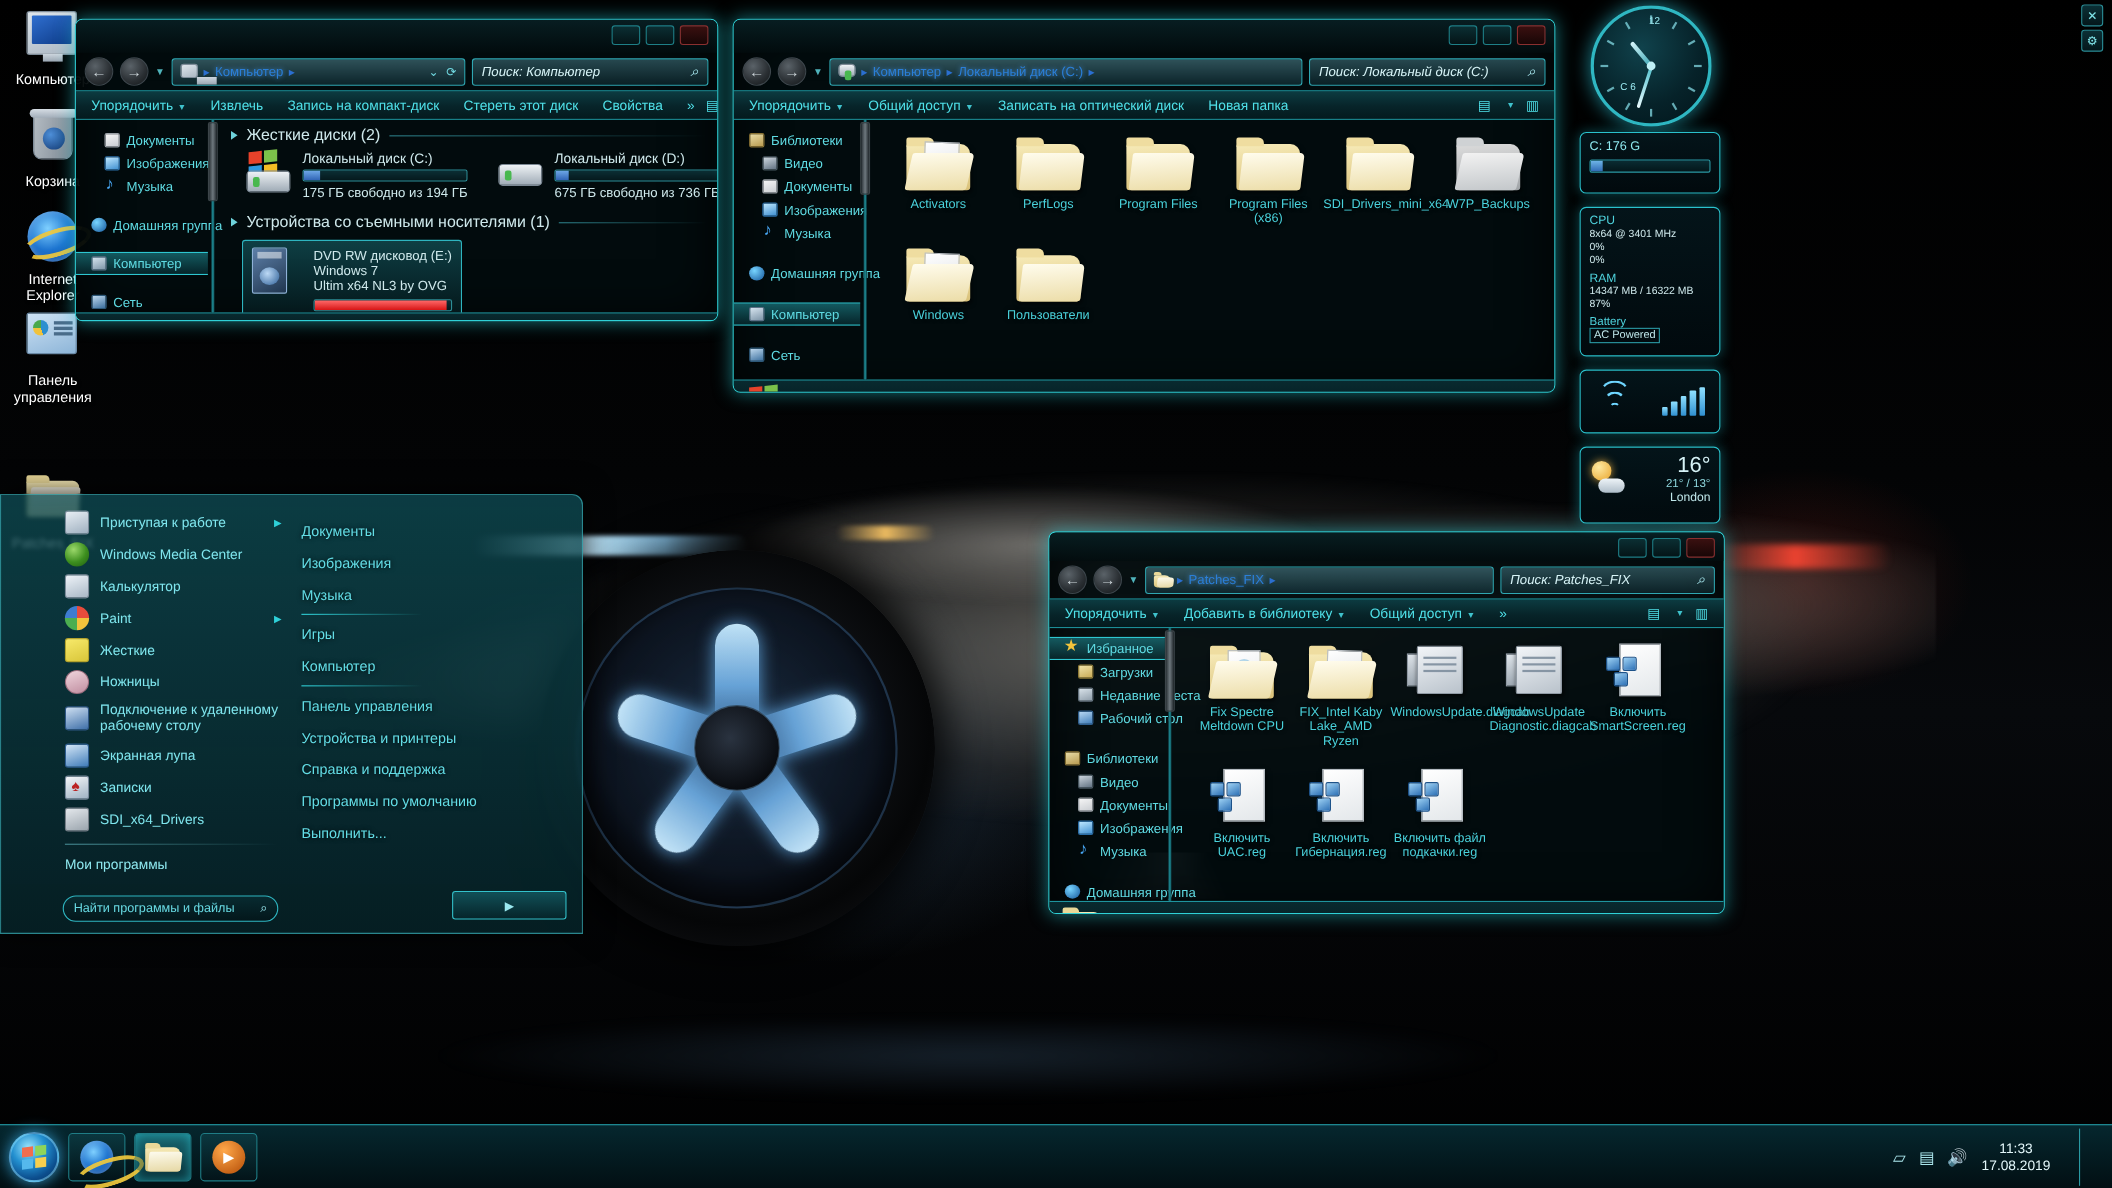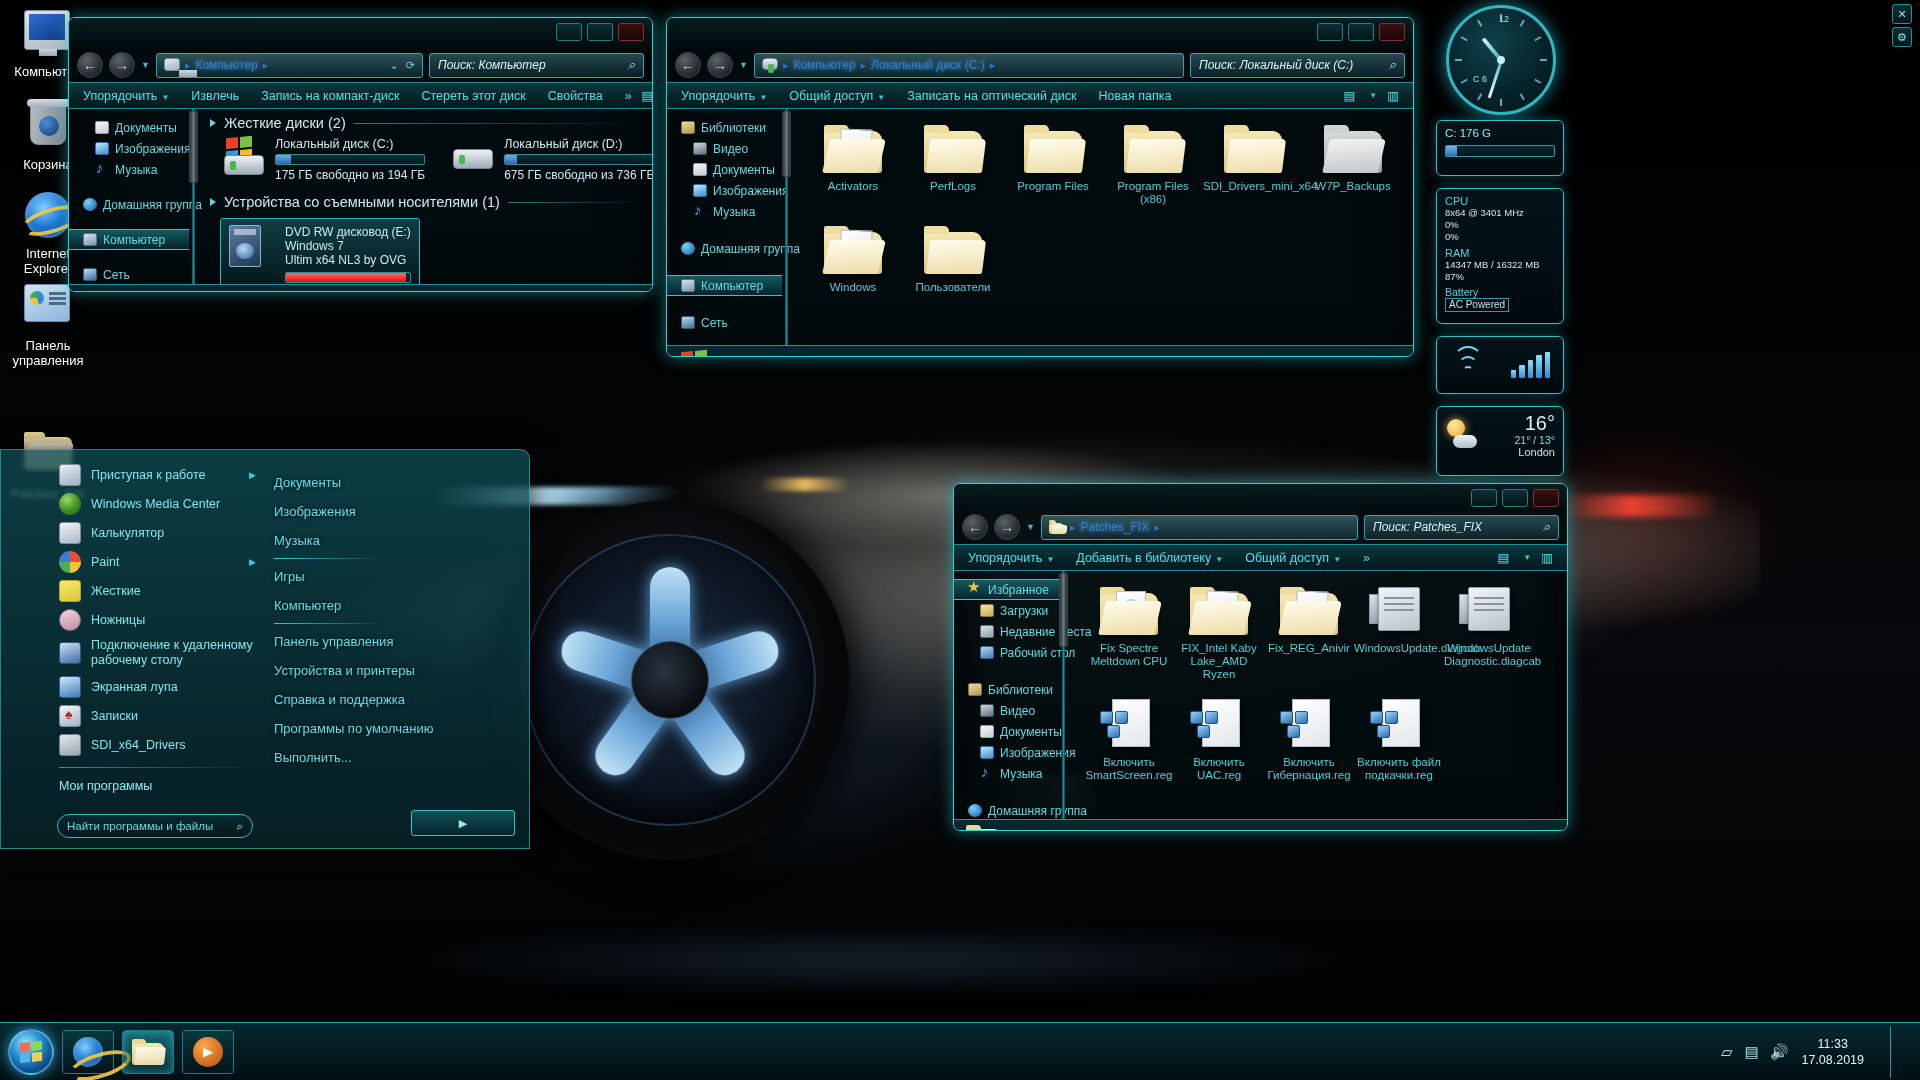--- a/index.html
+++ b/index.html
@@ -893,31 +893,20 @@
                   <div class="fb"></div>
                   <div class="ft"></div>
                   <div class="pap"></div>
                   <div class="ff"></div>
                 </div>
               </div>
             <div class="flabel">FIX_Intel Kaby Lake_AMD Ryzen</div>
           </div>
           <div class="fitem" style="width:90px">
             <div class="fic">
-                <div class="fol open">
-                  <div class="fb"></div>
-                  <div class="ft"></div>
-                  <div class="pap"></div>
-                  <div class="ff"></div>
-                </div>
-              </div>
-            <div class="flabel">Fix_REG_Anivir</div>
-          </div>
-          <div class="fitem" style="width:90px">
-            <div class="fic">
                 <div class="cabfile">
                   <div class="side"></div>
                   <div class="body"></div>
                   <div class="line"></div>
                 </div>
               </div>
             <div class="flabel">WindowsUpdate.diagcab</div>
           </div>
           <div class="fitem" style="width:90px">
             <div class="fic">

